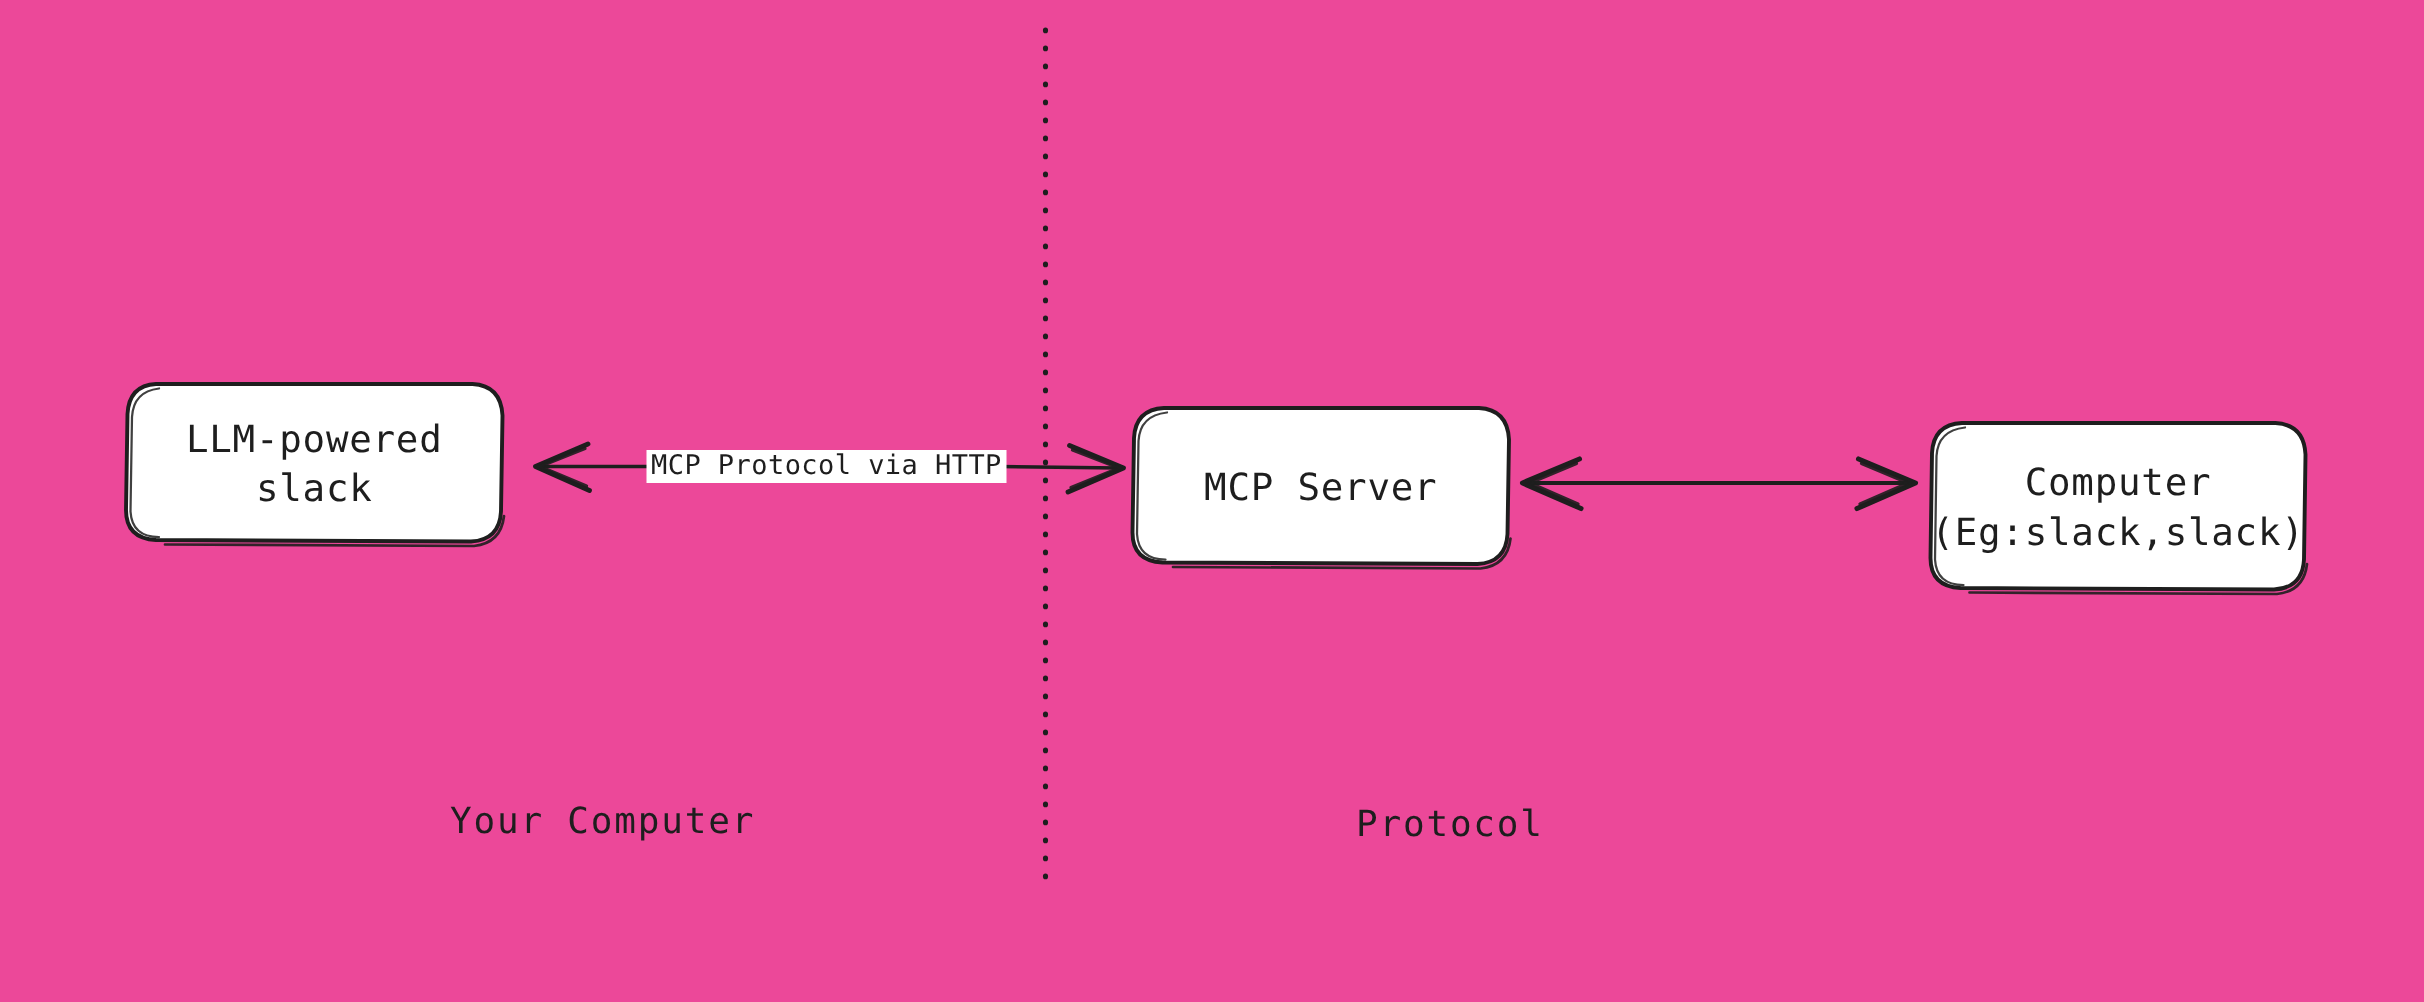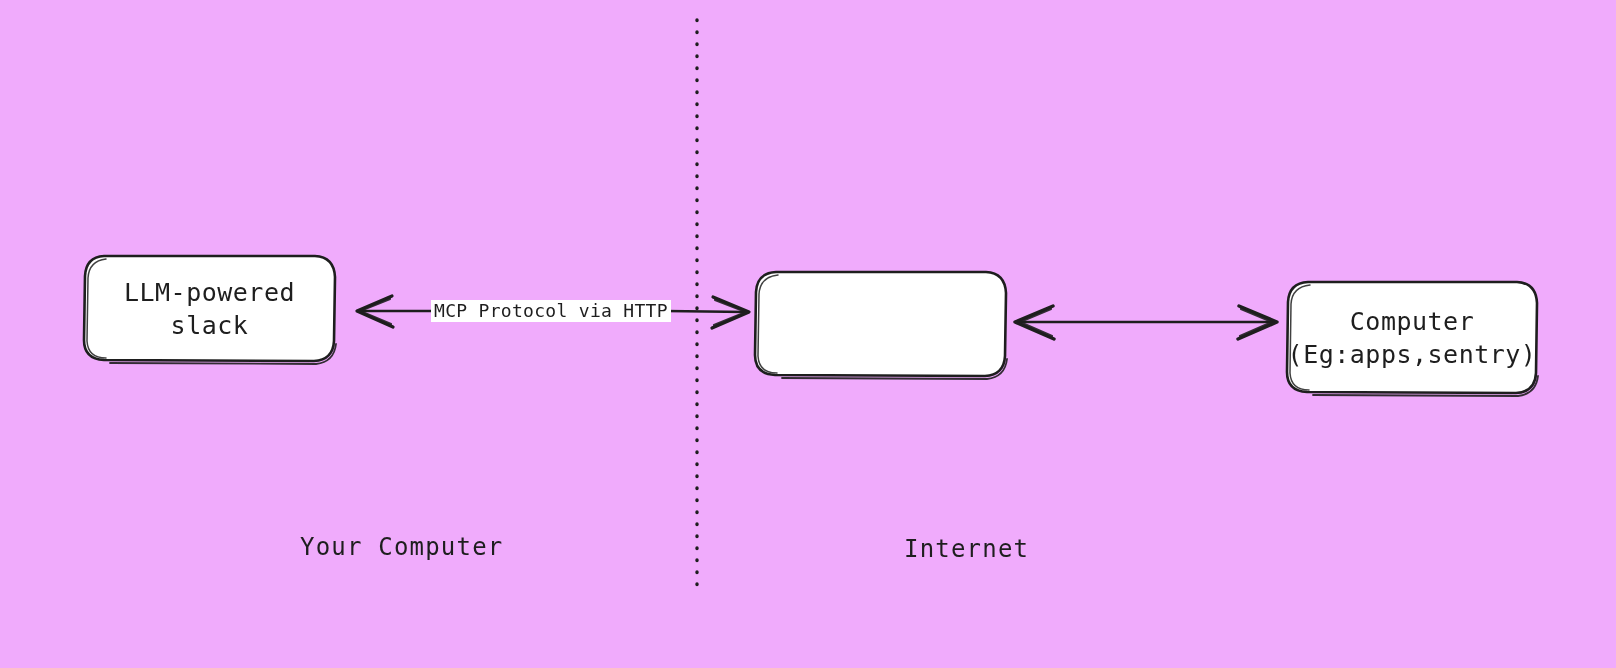--- a/index.html
+++ b/index.html
@@ -4,21 +4,21 @@
 <style>
   html, body {
     margin: 0;
     padding: 0;
     background: #ffffff;
   }
   #canvas {
     position: relative;
     width: 1616px;
     height: 668px;
-    background: #f0abfc;
+    background: #ec4899;
     overflow: hidden;
     font-family: "DejaVu Sans Mono", "Liberation Mono", monospace;
   }
   #diagram-svg {
     position: absolute;
     top: 0;
     left: 0;
     width: 1616px;
     height: 668px;
   }
@@ -109,25 +109,28 @@
       <path d="M1239,306 L1277,322 L1238,339" fill="none" stroke="#1e1e1e" stroke-width="3.4" stroke-linecap="round" stroke-linejoin="round"></path>
       <path d="M1241,309 L1272,322 L1240,336" fill="none" stroke="#1e1e1e" stroke-width="2.2" stroke-linecap="round" opacity="0.9"></path>
     </g>
   </svg>
 
   <div class="node-label" style="left:84px; top:256px; width:251px; height:105px;">
     <span class="node-line">LLM-powered</span>
     <span class="node-line">slack</span>
   </div>
 
+  <div class="node-label" style="left:755px; top:272px; width:251px; height:104px;">
+    <span class="node-line">MCP Server</span>
+  </div>
 
   <div class="node-label" style="left:1287px; top:282px; width:250px; height:111px;">
     <span class="node-line">Computer</span>
-    <span class="node-line">(Eg:apps,sentry)</span>
+    <span class="node-line">(Eg:slack,slack)</span>
   </div>
 
   <div class="edge-label" style="left:431px; top:300px;">MCP Protocol via HTTP</div>
 
   <div class="zone-label" style="left:300px; top:533px;">Your Computer</div>
 
-  <div class="zone-label" style="left:904px; top:535px;">Internet</div>
+  <div class="zone-label" style="left:904px; top:535px;">Protocol</div>
 
 </div>
 
 </body></html>

